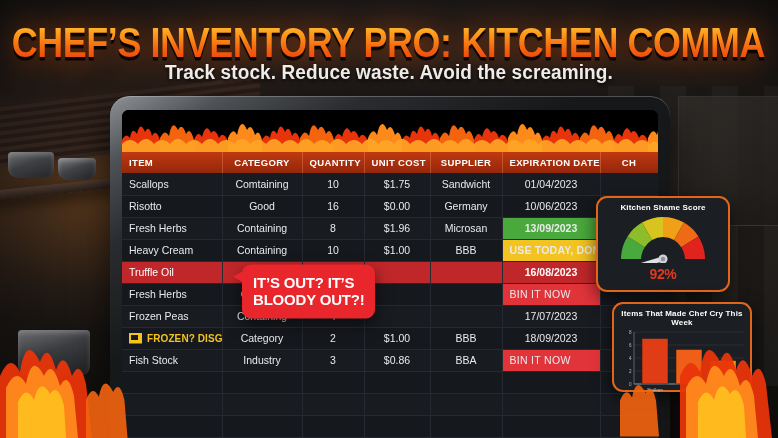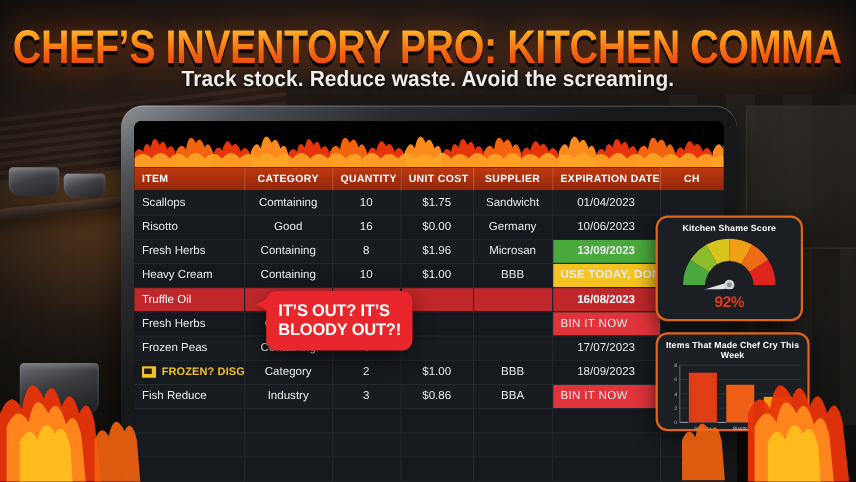--- a/index.html
+++ b/index.html
@@ -178,21 +178,21 @@
   
   .card {
     position:absolute;
     background:#1b1e23;
     border:2px solid #e2661a;
     border-radius:11px;
     box-shadow:0 6px 18px rgba(0,0,0,.6);
     z-index:25;
   }
   #gauge-card { left:596px; top:196px; width:134px; height:96px; padding:5px 6px; }
-  #bars-card  { left:596px; top:302px; width:140px; height:90px; padding:5px 6px; }
+  #bars-card  { left:612px; top:302px; width:140px; height:90px; padding:5px 6px; }
 
   .card-title {
     color:#ffffff; font-size:8px; font-weight:700;
     text-align:center; letter-spacing:.15px;
     margin-bottom:1px;
   }
 
   .gauge-wrap { position:relative; width:100%; height:52px; }
   .gauge-wrap svg { display:block; margin:0 auto; }
   .gauge-val {
@@ -350,21 +350,21 @@
             </td>
             <td class="c">Category</td>
             <td class="c">2</td>
             <td class="c">$1.00</td>
             <td class="c">BBB</td>
             <td class="c">18/09/2023</td>
             <td class="c"></td>
           </tr>
 
           <tr>
-            <td class="item">Fish Reduce</td>
+            <td class="item">Fish Stock</td>
             <td class="c">Industry</td>
             <td class="c">3</td>
             <td class="c">$0.86</td>
             <td class="c">BBA</td>
             <td class="pill-red">BIN IT NOW</td>
             <td class="c"></td>
           </tr>
 
           <tr>
             <td>&nbsp;</td>

